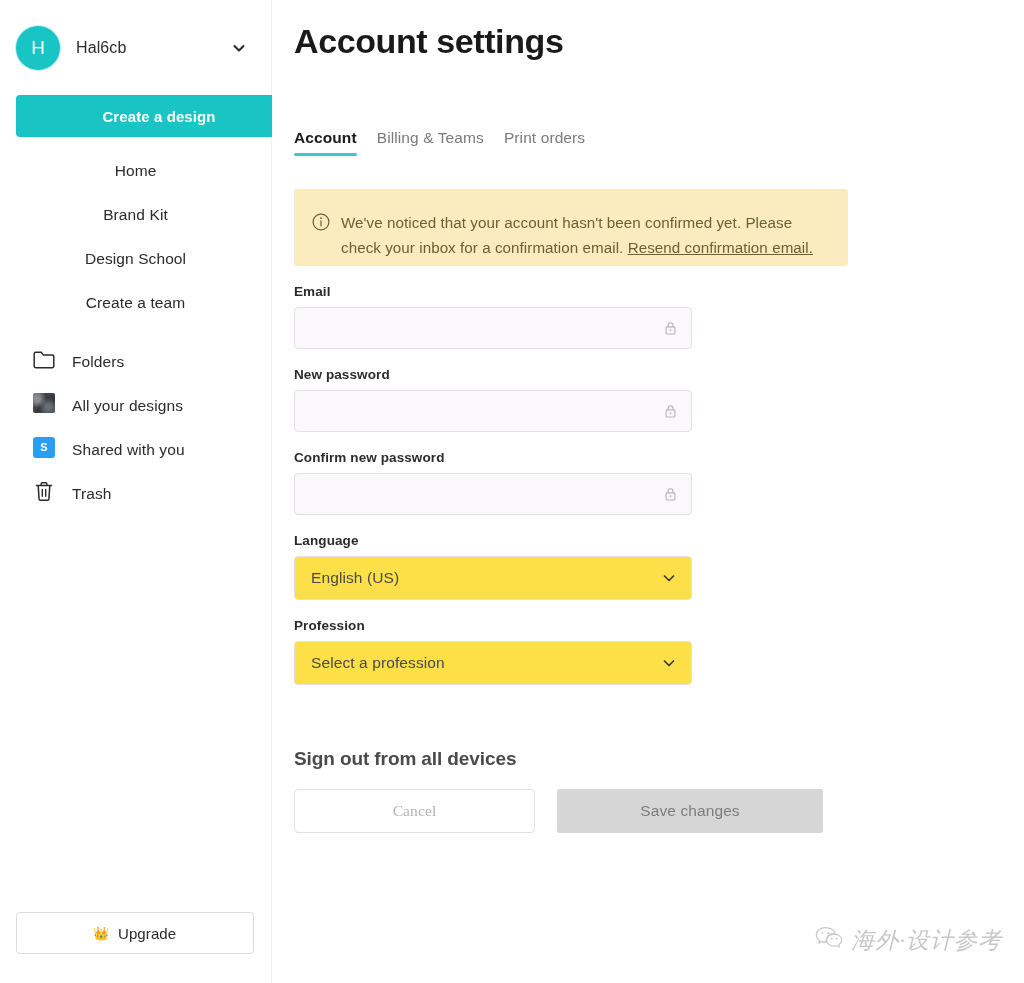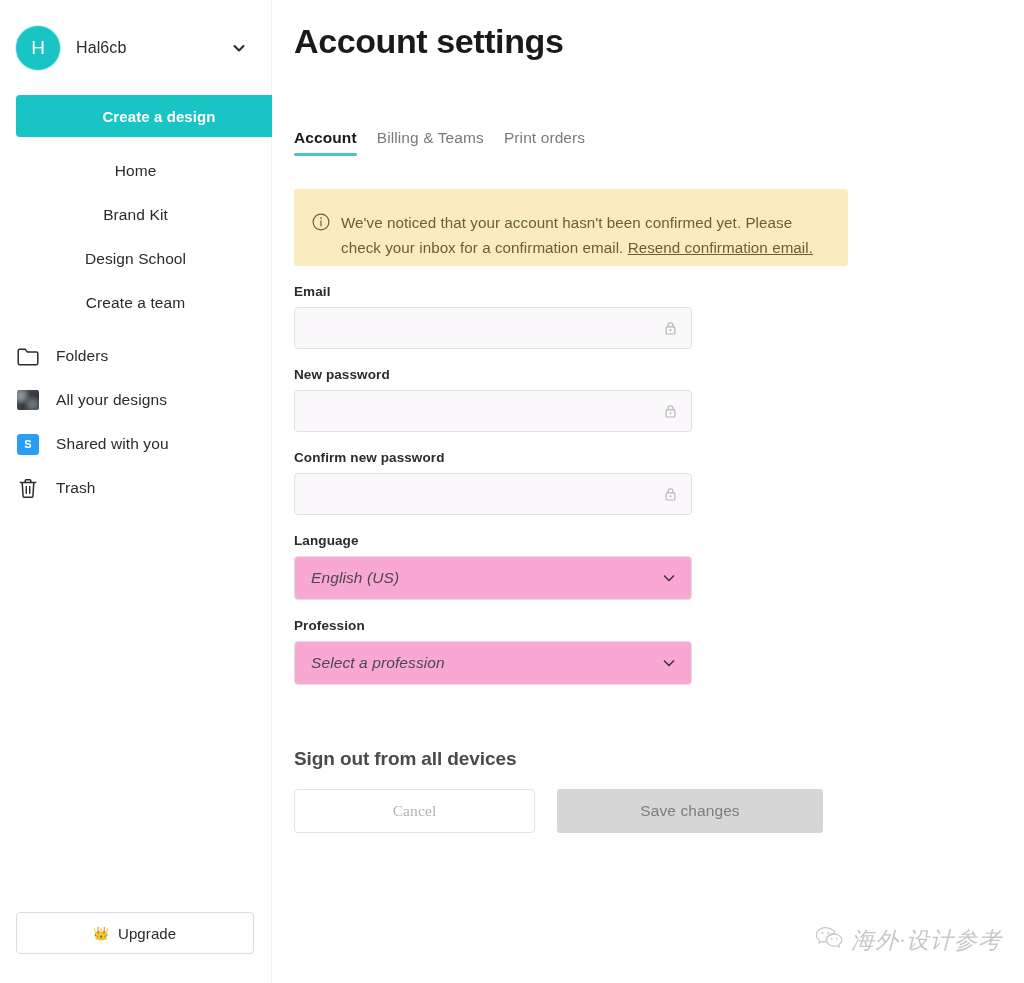--- a/index.html
+++ b/index.html
@@ -87,22 +87,22 @@
     font-size: 15.5px;
     color: #2b2b2b;
     cursor: pointer;
     margin-bottom: 12px;
     letter-spacing: .1px;
   }
 
   .nav-icons { margin-top: 22px; }
   .nav-icon-item {
     display: flex;
-    align-items: center;
-    padding: 0 16px;
+    align-items: flex-end;
+    padding: 0 32px;
     height: 30px;
     margin-bottom: 14px;
     cursor: pointer;
   }
   .nav-icon-box {
     width: 24px;
     height: 24px;
     flex: 0 0 24px;
     display: flex;
     align-items: center;
@@ -250,26 +250,25 @@
     width: 15px;
     height: 15px;
   }
 
   .select-box {
     position: relative;
     width: 398px;
     height: 44px;
     border: 1px solid #e3e0e3;
     border-radius: 4px;
-    background: #f9a8d4;
+    background: #fde047;
     display: flex;
     align-items: center;
     padding: 0 16px;
     cursor: pointer;
-    font-style: italic;
   }
   .select-value {
     font-size: 15.5px;
     color: #4a4a4a;
     letter-spacing: .1px;
   }
   .select-box .chev {
     position: absolute;
     right: 14px;
     top: 50%;

